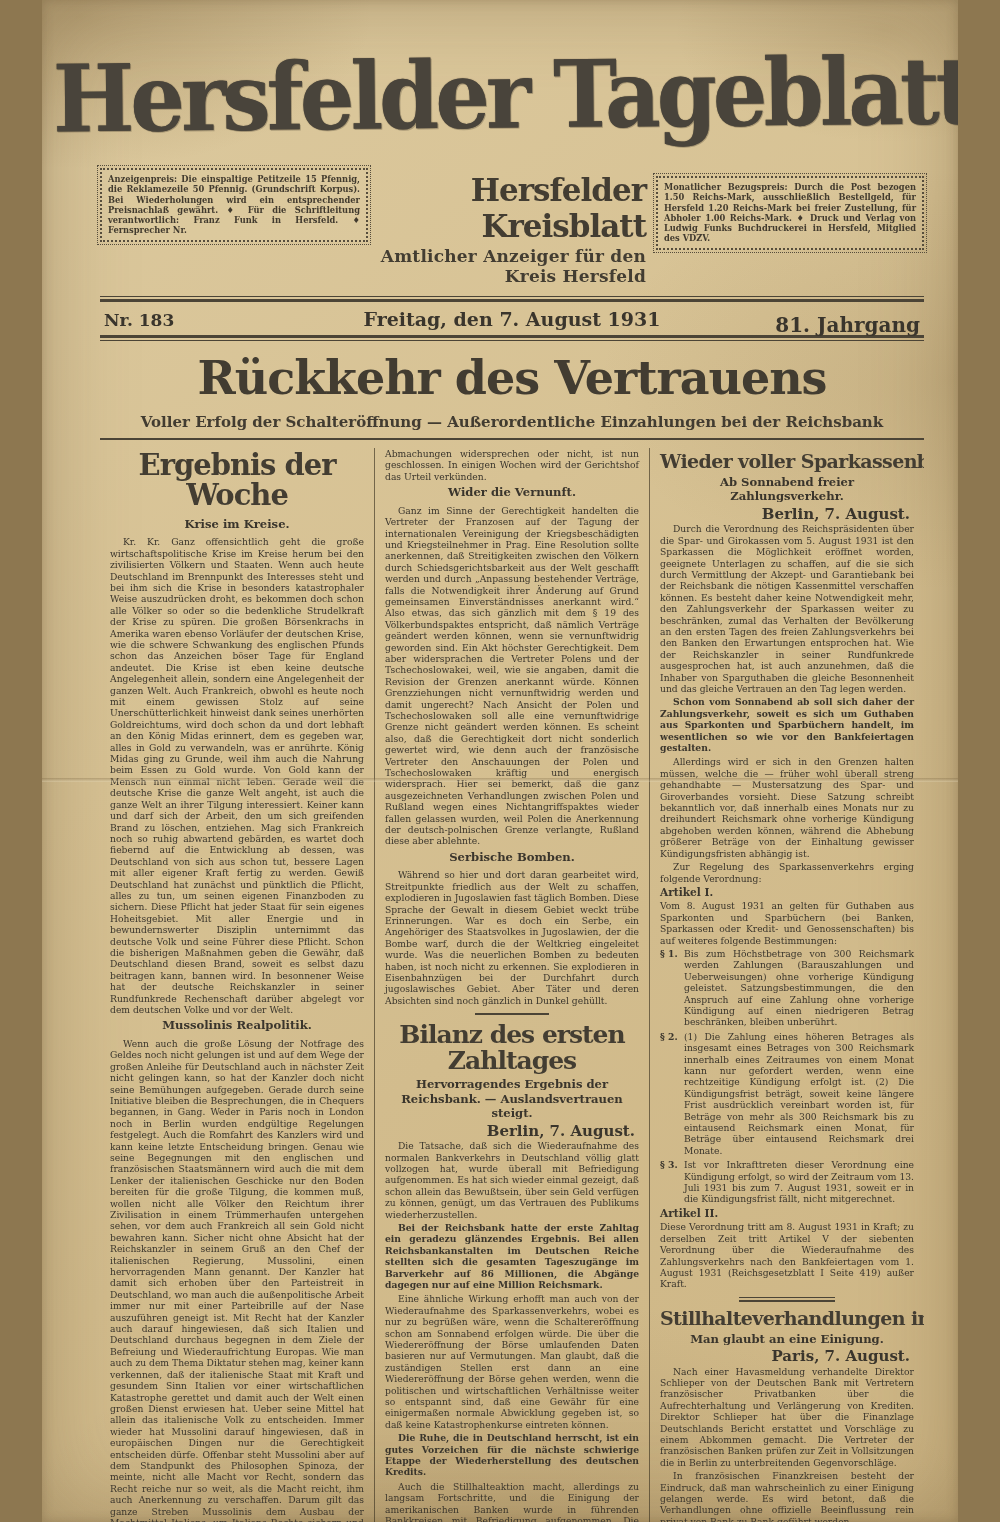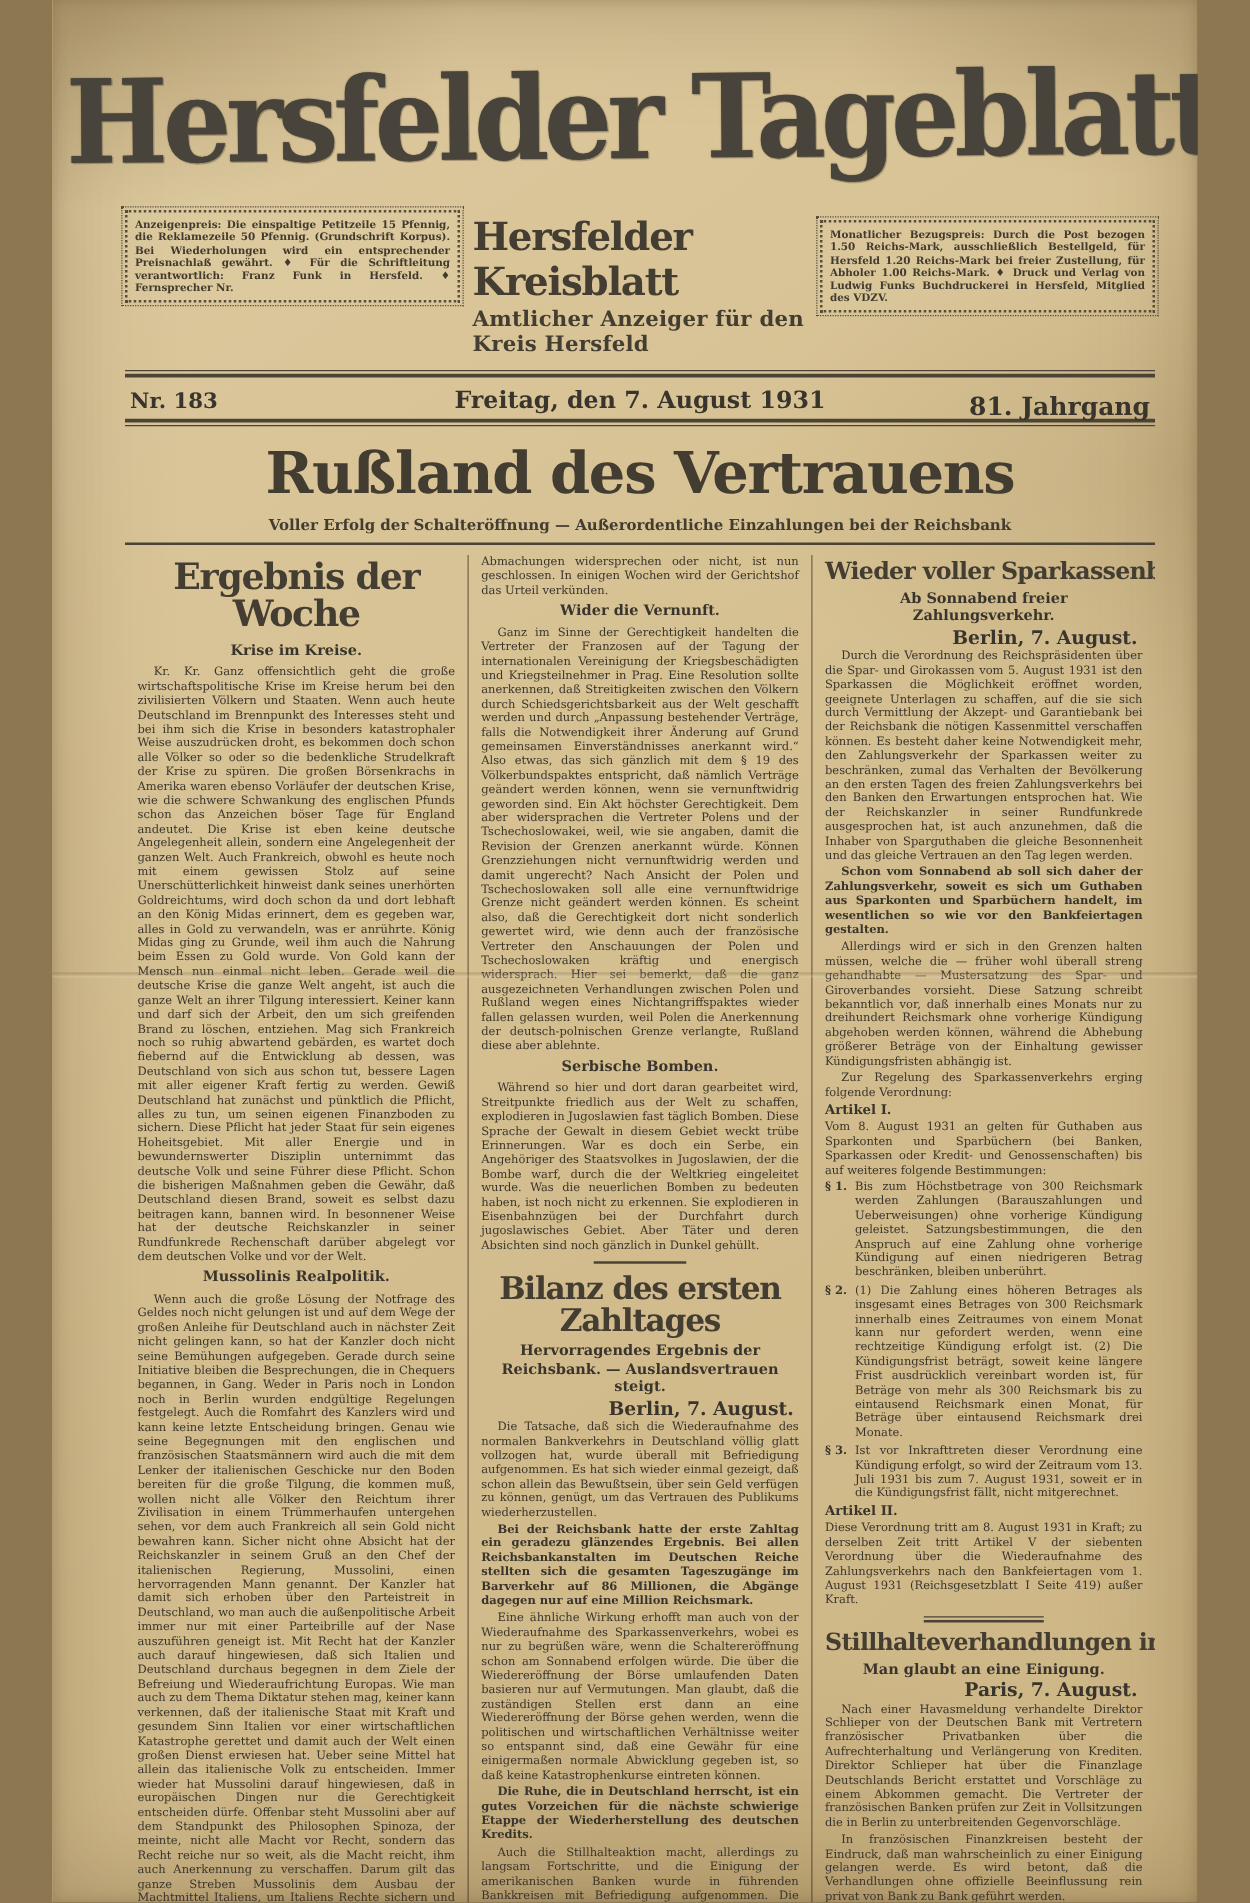--- a/index.html
+++ b/index.html
@@ -28,38 +28,38 @@
   }
 
   
   .inforow{display:flex;align-items:stretch;margin-top:6px;}
   .infobox{
     width:252px;border:2px dotted #564d3c;outline:1px dotted #564d3c;outline-offset:2px;
     padding:4px 6px;font-size:8.3px;line-height:10.3px;font-weight:bold;text-align:justify;
     color:#413a2e;align-self:flex-start;background:rgba(255,248,224,.06);
   }
   .infobox.right{align-self:flex-start;margin-top:8px;}
-  .centerhead{flex:1;text-align:left;padding:0 10px;}
+  .centerhead{flex:1;text-align:right;padding:0 10px;}
   .centerhead .kreisblatt{font-size:31px;font-weight:bold;letter-spacing:-1px;margin:4px 0 2px;color:#433d32;}
   .centerhead .anzeiger{font-size:17px;font-weight:bold;letter-spacing:.2px;color:#433d32;}
 
   
   .daterules{margin-top:10px;}
   .rule-thin{border-top:1.5px solid #4b4436;}
   .rule-thick{border-top:3.5px solid #4b4436;}
   .daterow{display:flex;align-items:baseline;padding:5px 4px 4px;}
   .daterow .issue{width:180px;font-size:17px;font-weight:bold;}
   .daterow .date{flex:1;text-align:center;font-size:19px;font-weight:bold;}
   .daterow .volume{width:180px;text-align:right;font-size:20px;font-weight:bold;transform:translateY(6px);}
   .daterules .gap{height:2px;}
 
   
   .lead{text-align:center;margin-top:10px;}
   .lead .headline{font-size:46px;font-weight:bold;letter-spacing:-1px;color:#423c31;margin:0;}
-  .lead .subhead{font-size:12px;font-weight:bold;margin:8px 0 7px;color:#423c31;}
+  .lead .subhead{font-size:15px;font-weight:bold;margin:8px 0 7px;color:#423c31;}
   .lead-rule{border-top:2px solid #4b4436;margin-top:3px;}
 
   
   .columns{display:flex;margin-top:8px;height:1088px;overflow:hidden;}
   .col{flex:1;padding:0 10px;overflow:hidden;}
   .col + .col{border-left:1.5px solid rgba(62,52,34,.65);}
 
   .blk{font-size:9.2px;line-height:11.4px;}
   .blk-h1{font-size:29px;font-weight:bold;text-align:center;letter-spacing:-1px;line-height:1.05;margin:2px 0 6px;color:#433d32;}
   .blk-h2{font-size:25px;font-weight:bold;text-align:center;letter-spacing:-1px;line-height:1.02;margin:6px 0 4px;color:#433d32;}
@@ -102,21 +102,21 @@
         <span class="issue">Nr. 183</span>
         <span class="date">Freitag, den 7. August 1931</span>
         <span class="volume">81. Jahrgang</span>
       </div>
       <div class="rule-thick"></div>
       <div class="gap"></div>
       <div class="rule-thin"></div>
     </div>
 
     <section class="lead">
-      <h2 class="headline">Rußland des Vertrauens</h2>
+      <h2 class="headline">Rückkehr des Vertrauens</h2>
       <div class="subhead">Voller Erfolg der Schalteröffnung — Außerordentliche Einzahlungen bei der Reichsbank</div>
       <div class="lead-rule"></div>
     </section>
 
     <main class="columns">
       <section class="col">
           <div class="blk blk-h1">Ergebnis der Woche</div>
           <div class="blk blk-subhead">Krise im Kreise.</div>
           <div class="blk blk-para">Kr. Kr. Ganz offensichtlich geht die große wirtschaftspolitische Krise im Kreise herum bei den zivilisierten Völkern und Staaten. Wenn auch heute Deutschland im Brennpunkt des Interesses steht und bei ihm sich die Krise in besonders katastrophaler Weise auszudrücken droht, es bekommen doch schon alle Völker so oder so die bedenkliche Strudelkraft der Krise zu spüren. Die großen Börsenkrachs in Amerika waren ebenso Vorläufer der deutschen Krise, wie die schwere Schwankung des englischen Pfunds schon das Anzeichen böser Tage für England andeutet. Die Krise ist eben keine deutsche Angelegenheit allein, sondern eine Angelegenheit der ganzen Welt. Auch Frankreich, obwohl es heute noch mit einem gewissen Stolz auf seine Unerschütterlichkeit hinweist dank seines unerhörten Goldreichtums, wird doch schon da und dort lebhaft an den König Midas erinnert, dem es gegeben war, alles in Gold zu verwandeln, was er anrührte. König Midas ging zu Grunde, weil ihm auch die Nahrung beim Essen zu Gold wurde. Von Gold kann der Mensch nun einmal nicht leben. Gerade weil die deutsche Krise die ganze Welt angeht, ist auch die ganze Welt an ihrer Tilgung interessiert. Keiner kann und darf sich der Arbeit, den um sich greifenden Brand zu löschen, entziehen. Mag sich Frankreich noch so ruhig abwartend gebärden, es wartet doch fiebernd auf die Entwicklung ab dessen, was Deutschland von sich aus schon tut, bessere Lagen mit aller eigener Kraft fertig zu werden. Gewiß Deutschland hat zunächst und pünktlich die Pflicht, alles zu tun, um seinen eigenen Finanzboden zu sichern. Diese Pflicht hat jeder Staat für sein eigenes Hoheitsgebiet. Mit aller Energie und in bewundernswerter Disziplin unternimmt das deutsche Volk und seine Führer diese Pflicht. Schon die bisherigen Maßnahmen geben die Gewähr, daß Deutschland diesen Brand, soweit es selbst dazu beitragen kann, bannen wird. In besonnener Weise hat der deutsche Reichskanzler in seiner Rundfunkrede Rechenschaft darüber abgelegt vor dem deutschen Volke und vor der Welt.</div>
           <div class="blk blk-subhead">Mussolinis Realpolitik.</div>

